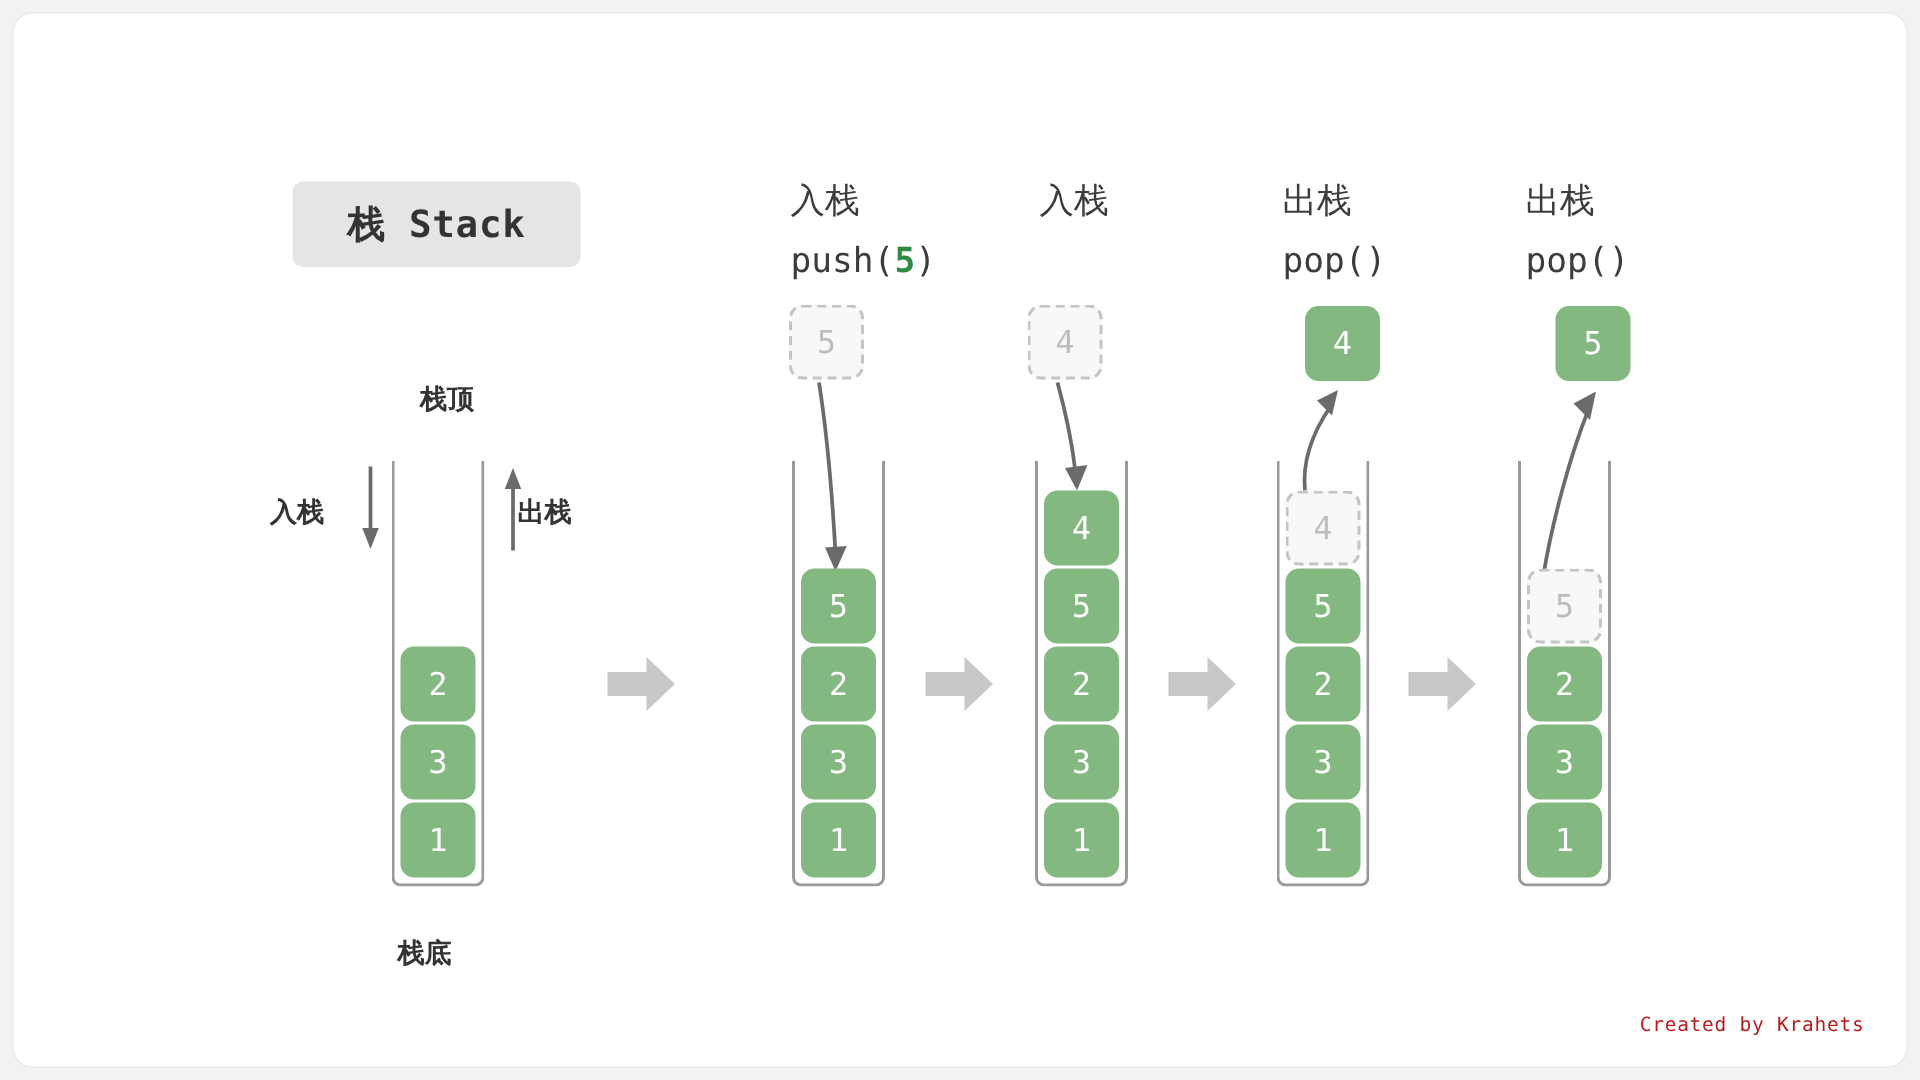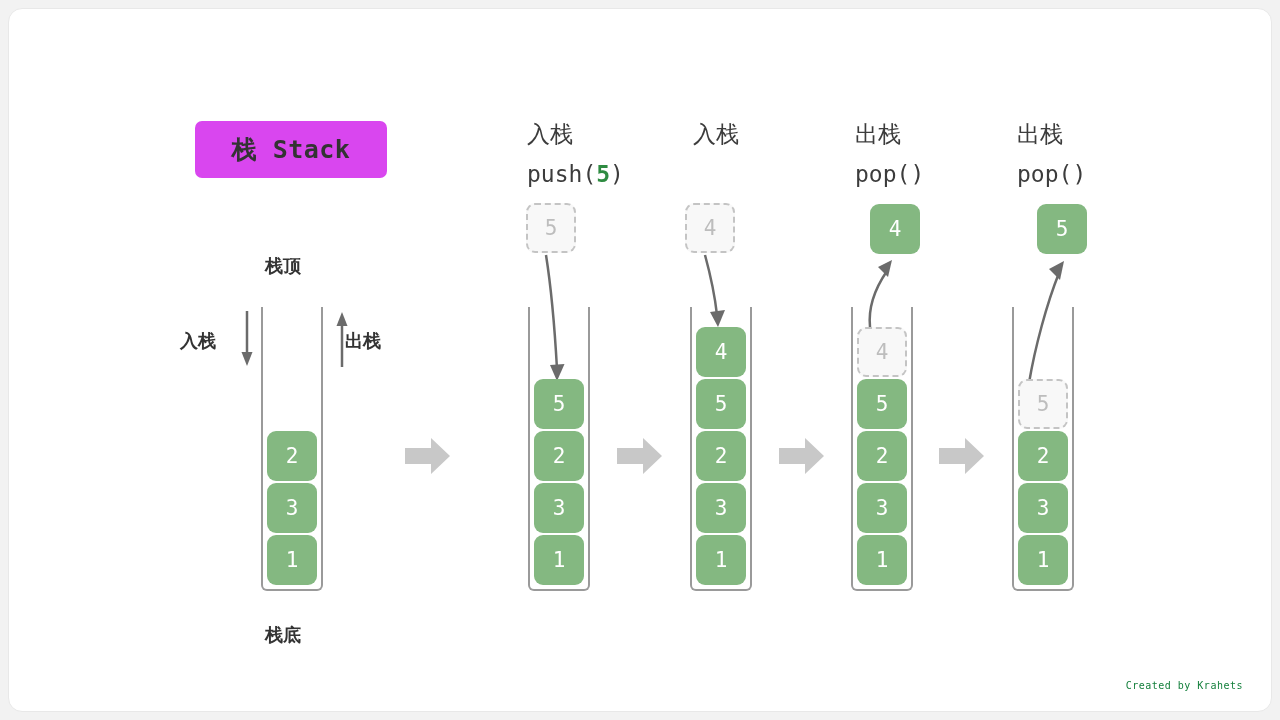--- a/index.html
+++ b/index.html
@@ -22,21 +22,21 @@
     border-radius: 14px;
     box-sizing: border-box;
     overflow: hidden;
   }
   .abs { position: absolute; }
 
   
   #title-badge {
     left: 186px; top: 112px;
     width: 192px; height: 57px;
-    background: #d946ef;
+    background: #e5e5e5;
     border-radius: 7px;
     display: flex; align-items: center; justify-content: center;
     font-family: "DejaVu Sans Mono", "Liberation Mono", monospace;
     font-size: 25px;
     font-weight: bold;
     color: #333333;
     letter-spacing: 0.5px;
   }
 
   
@@ -102,35 +102,35 @@
     color: #bdbdbd;
   }
 
   
   .block-arrow { width: 46px; height: 40px; }
 
   
   #footer {
     right: 28px; bottom: 20px;
     font-family: "DejaVu Sans Mono", "Liberation Mono", monospace;
-    font-size: 10px;
-    color: #15803d;
+    font-size: 13px;
+    color: #b91c1c;
     letter-spacing: 0.5px;
   }
 
   svg { overflow: visible; }
 </style>
 </head>
 <body>
 
 <div id="card">
 
   <div class="abs" id="title-badge">栈 Stack</div>
 
-  <div class="abs cjk-bold" style="left:256px; top:245px;">栈顶</div>
+  <div class="abs cjk-bold" style="left:271px; top:245px;">栈顶</div>
 
   <div class="abs cjk-bold" style="left:171px; top:320px;">入栈</div>
 
   <div class="abs" style="left:226px; top:300px;">
     <svg width="24" height="60" viewBox="0 0 24 60">
       <line x1="12" y1="2" x2="12" y2="46" stroke="#6b6b6b" stroke-width="2.5"></line>
       <polygon points="12,57 6.5,43 17.5,43" fill="#6b6b6b"></polygon>
     </svg>
   </div>
 

